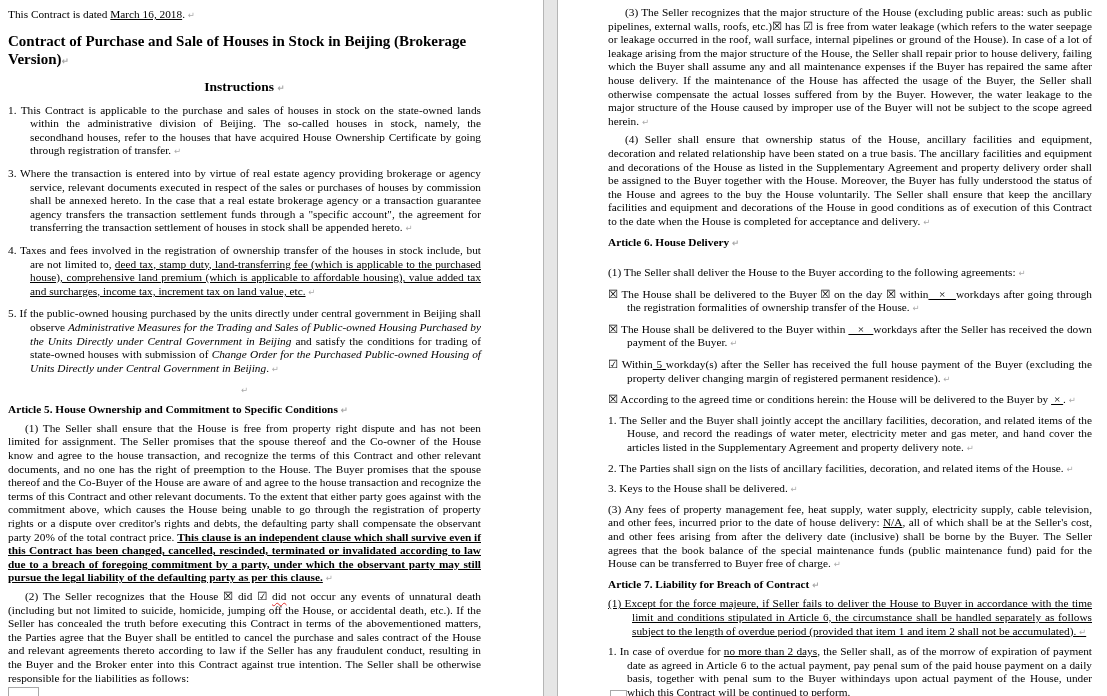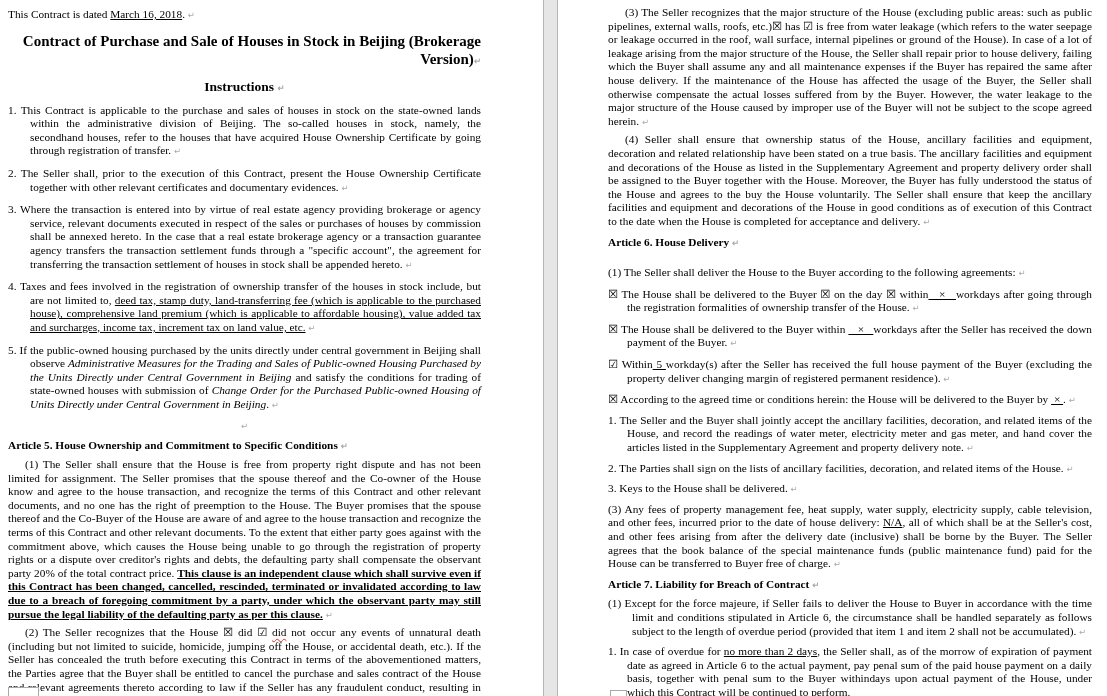--- a/index.html
+++ b/index.html
@@ -5,49 +5,48 @@
   html,body{margin:0;padding:0;background:#fff;}
   .stage{position:relative;width:1107px;height:696px;overflow:hidden;background:#fff;
          font-family:"Liberation Serif",serif;font-size:11.3px;line-height:13.6px;color:#000;}
   .page{position:absolute;top:0;background:#fff;box-sizing:border-box;}
   .page-left{left:0;width:543px;height:696px;padding:6px 62px 0 8px;}
   .page-right{left:558px;width:549px;height:696px;padding:2px 15px 0 50px;}
   .gutter{position:absolute;left:543px;top:0;width:15px;height:696px;background:#e6e6e6;
           border-left:1px solid #b5b5b5;border-right:1px solid #b5b5b5;box-sizing:border-box;}
   p{margin:0;text-align:justify;}
   .dateline{margin-top:2px;}
-  .title{font-size:15px;line-height:18px;font-weight:bold;text-align:right;margin-top:9px;}
+  .title{font-size:15px;line-height:18px;font-weight:bold;text-align:left;margin-top:9px;}
   .subtitle{font-size:13.5px;line-height:16px;font-weight:bold;text-align:center;margin-top:9px;}
   .h-article{font-weight:bold;text-align:left;margin-top:6px;}
   .ins{padding-left:22px;text-indent:-22px;margin-top:8px;}
   .fi{text-indent:17px;margin-top:4px;}
   .cont{margin-left:52px;}
   .cb{padding-left:19px;text-indent:-19px;margin-top:7px;}
   .num{padding-left:19px;text-indent:-19px;margin-top:6px;}
-  .hang24{padding-left:24px;text-indent:-24px;margin-top:5px;}
+  .hang24{padding-left:24px;text-indent:-24px;margin-top:5px;text-decoration:underline;}
   .blank-line{text-align:center;margin-top:7px;line-height:13px;}
   .pm{color:#a9a9a9;font-size:8.5px;}
   .sp{text-decoration:underline;text-decoration-style:wavy;text-decoration-color:#e02b2b;text-decoration-thickness:1px;text-underline-offset:2px;}
   u{text-underline-offset:1px;margin-top:35px;}
   .footer-box{position:absolute;background:#fff;border:1px solid #a8a8a8;box-sizing:border-box;}
   .footer-box-left{left:8px;top:687px;width:31px;height:14px;}
   .footer-box-right{left:610px;top:690px;width:17px;height:10px;}
 </style>
 </head>
 <body>
 
 <div class="stage">
 
   <div class="page page-left">
     <p class="dateline">This Contract is dated <u>March 16, 2018</u>. <span class="pm">↵</span></p>
     <p class="title">Contract of Purchase and Sale of Houses in Stock in Beijing (Brokerage Version)<span class="pm">↵</span></p>
     <p class="subtitle">Instructions <span class="pm">↵</span></p>
 
     <p class="ins">1. This Contract is applicable to the purchase and sales of houses in stock on the state-owned lands within the administrative division of Beijing. The so-called houses in stock, namely, the secondhand houses, refer to the houses that have acquired House Ownership Certificate by going through registration of transfer. <span class="pm">↵</span></p>
-    <p class="ins">2. The Seller shall, prior to the execution of this Contract, present the House Ownership Certificate together with other relevant certificates and documentary evidences. <span class="pm">↵</span></p>
     <p class="ins">3. Where the transaction is entered into by virtue of real estate agency providing brokerage or agency service, relevant documents executed in respect of the sales or purchases of houses by commission shall be annexed hereto. In the case that a real estate brokerage agency or a transaction guarantee agency transfers the transaction settlement funds through a "specific account", the agreement for transferring the transaction settlement of houses in stock shall be appended hereto. <span class="pm">↵</span></p>
     <p class="ins">4. Taxes and fees involved in the registration of ownership transfer of the houses in stock include, but are not limited to, <u>deed tax, stamp duty, land-transferring fee (which is applicable to the purchased house), comprehensive land premium (which is applicable to affordable housing), value added tax and surcharges, income tax, increment tax on land value, etc.</u> <span class="pm">↵</span></p>
     <p class="ins">5. If the public-owned housing purchased by the units directly under central government in Beijing shall observe <i>Administrative Measures for the Trading and Sales of Public-owned Housing Purchased by the Units Directly under Central Government in Beijing</i> and satisfy the conditions for trading of state-owned houses with submission of <i>Change Order for the Purchased Public-owned Housing of Units Directly under Central Government in Beijing</i>. <span class="pm">↵</span></p>
 
     <p class="blank-line"><span class="pm">↵</span></p>
 
     <p class="h-article">Article 5. House Ownership and Commitment to Specific Conditions <span class="pm">↵</span></p>
     <p class="fi">(1) The Seller shall ensure that the House is free from property right dispute and has not been limited for assignment. The Seller promises that the spouse thereof and the Co-owner of the House know and agree to the house transaction, and recognize the terms of this Contract and other relevant documents, and no one has the right of preemption to the House. The Buyer promises that the spouse thereof and the Co-Buyer of the House are aware of and agree to the house transaction and recognize the terms of this Contract and other relevant documents. To the extent that either party goes against with the commitment above, which causes the House being unable to go through the registration of property rights or a dispute over creditor's rights and debts, the defaulting party shall compensate the observant party 20% of the total contract price. <b><u>This clause is an independent clause which shall survive even if this Contract has been changed, cancelled, rescinded, terminated or invalidated according to law due to a breach of foregoing commitment by a party, under which the observant party may still pursue the legal liability of the defaulting party as per this clause.</u></b> <span class="pm">↵</span></p>
     <p class="fi">(2) The Seller recognizes that the House ☒ did ☑ <span class="sp">did</span> not occur any events of unnatural death (including but not limited to suicide, homicide, jumping off the House, or accidental death, etc.). If the Seller has concealed the truth before executing this Contract in terms of the abovementioned matters, the Parties agree that the Buyer shall be entitled to cancel the purchase and sales contract of the House and relevant agreements thereto according to law if the Seller has any fraudulent conduct, resulting in the Buyer and the Broker enter into this Contract against true intention. The Seller shall be otherwise responsible for the liabilities as follows: </p>
 

